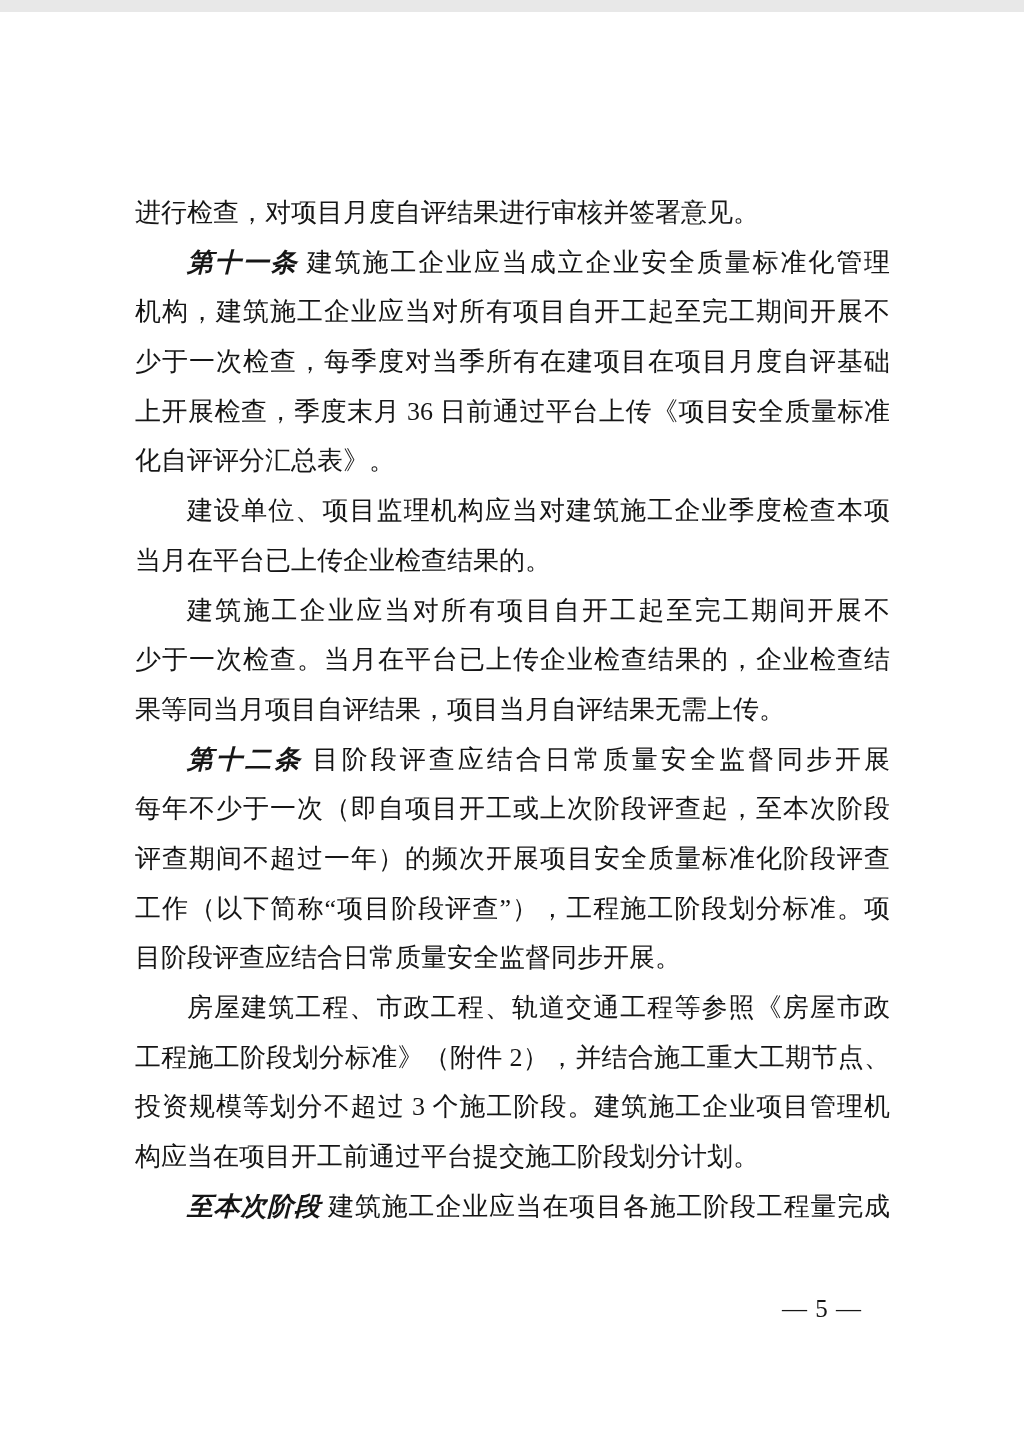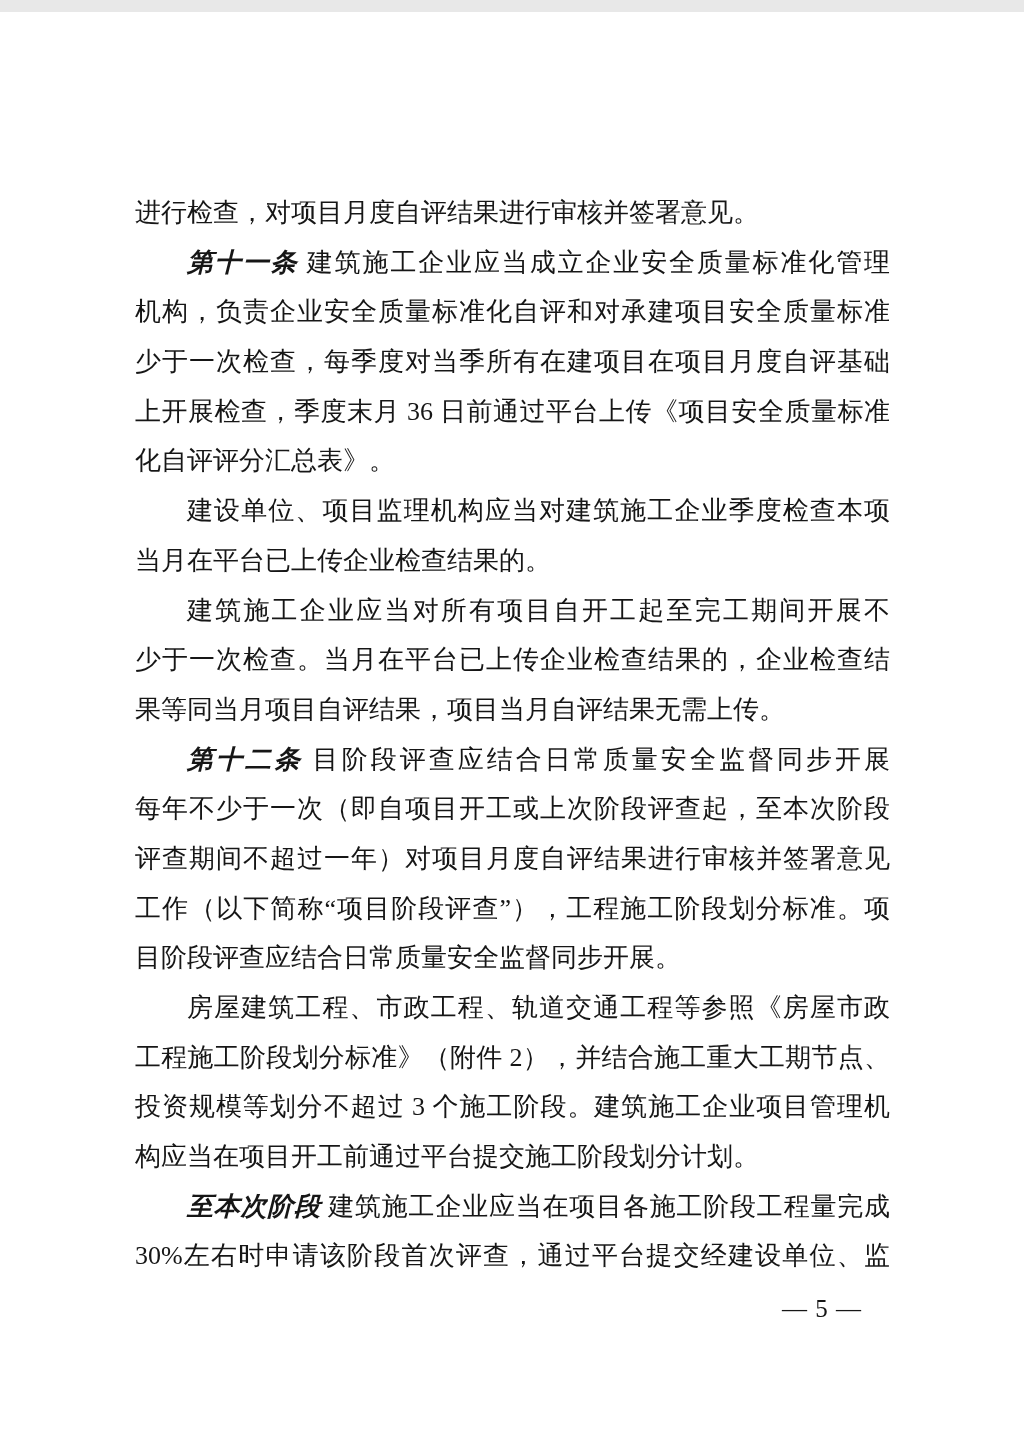--- a/index.html
+++ b/index.html
@@ -56,36 +56,35 @@
   }
 </style>
 </head>
 <body>
 
 <div class="page" style="background: rgb(255, 255, 255); color: rgb(22, 22, 22);">
   <main>
     <div id="text-block" class="text-block">
         <div class="line"><span class="seg">进行检查，对项目月度自评结果进行审核并签署意见。</span></div>
         <div class="line stretch indent"><span class="seg seg-bold">第十一条</span><span class="seg"> 建筑施工企业应当成立企业安全质量标准化管理</span></div>
-        <div class="line stretch"><span class="seg">机构，负责企业安全质量标准化自评和对承建项目安全质量标准</span></div>
+        <div class="line stretch"><span class="seg">机构，建筑施工企业应当对所有项目自开工起至完工期间开展不</span></div>
         <div class="line stretch"><span class="seg">少于一次检查，每季度对当季所有在建项目在项目月度自评基础</span></div>
         <div class="line stretch"><span class="seg">上开展检查，季度末月 36 日前通过平台上传《项目安全质量标准</span></div>
         <div class="line"><span class="seg">化自评评分汇总表》。</span></div>
         <div class="line stretch indent"><span class="seg">建设单位、项目监理机构应当对建筑施工企业季度检查本项</span></div>
         <div class="line"><span class="seg">当月在平台已上传企业检查结果的。</span></div>
         <div class="line stretch indent"><span class="seg">建筑施工企业应当对所有项目自开工起至完工期间开展不</span></div>
         <div class="line stretch"><span class="seg">少于一次检查。当月在平台已上传企业检查结果的，企业检查结</span></div>
         <div class="line"><span class="seg">果等同当月项目自评结果，项目当月自评结果无需上传。</span></div>
         <div class="line stretch indent"><span class="seg seg-bold">第十二条</span><span class="seg"> 目阶段评查应结合日常质量安全监督同步开展</span></div>
         <div class="line stretch"><span class="seg">每年不少于一次（即自项目开工或上次阶段评查起，至本次阶段</span></div>
-        <div class="line stretch"><span class="seg">评查期间不超过一年）对项目月度自评结果进行审核并签署意见</span></div>
+        <div class="line stretch"><span class="seg">评查期间不超过一年）的频次开展项目安全质量标准化阶段评查</span></div>
         <div class="line stretch"><span class="seg">工作（以下简称“项目阶段评查”），工程施工阶段划分标准。项</span></div>
         <div class="line"><span class="seg">目阶段评查应结合日常质量安全监督同步开展。</span></div>
         <div class="line stretch indent"><span class="seg">房屋建筑工程、市政工程、轨道交通工程等参照《房屋市政</span></div>
         <div class="line stretch"><span class="seg">工程施工阶段划分标准》（附件 2），并结合施工重大工期节点、</span></div>
         <div class="line stretch"><span class="seg">投资规模等划分不超过 3 个施工阶段。建筑施工企业项目管理机</span></div>
         <div class="line"><span class="seg">构应当在项目开工前通过平台提交施工阶段划分计划。</span></div>
         <div class="line stretch indent"><span class="seg seg-bold">至本次阶段</span><span class="seg"> 建筑施工企业应当在项目各施工阶段工程量完成</span></div>
-        <div class="line stretch"><span class="seg">30%左右时申请该阶段首次评查，通过平台提交经建设单位、监</span></div>
       </div>
   </main>
   <div class="page-number">— 5 —</div>
 </div>
 
 </body></html>

